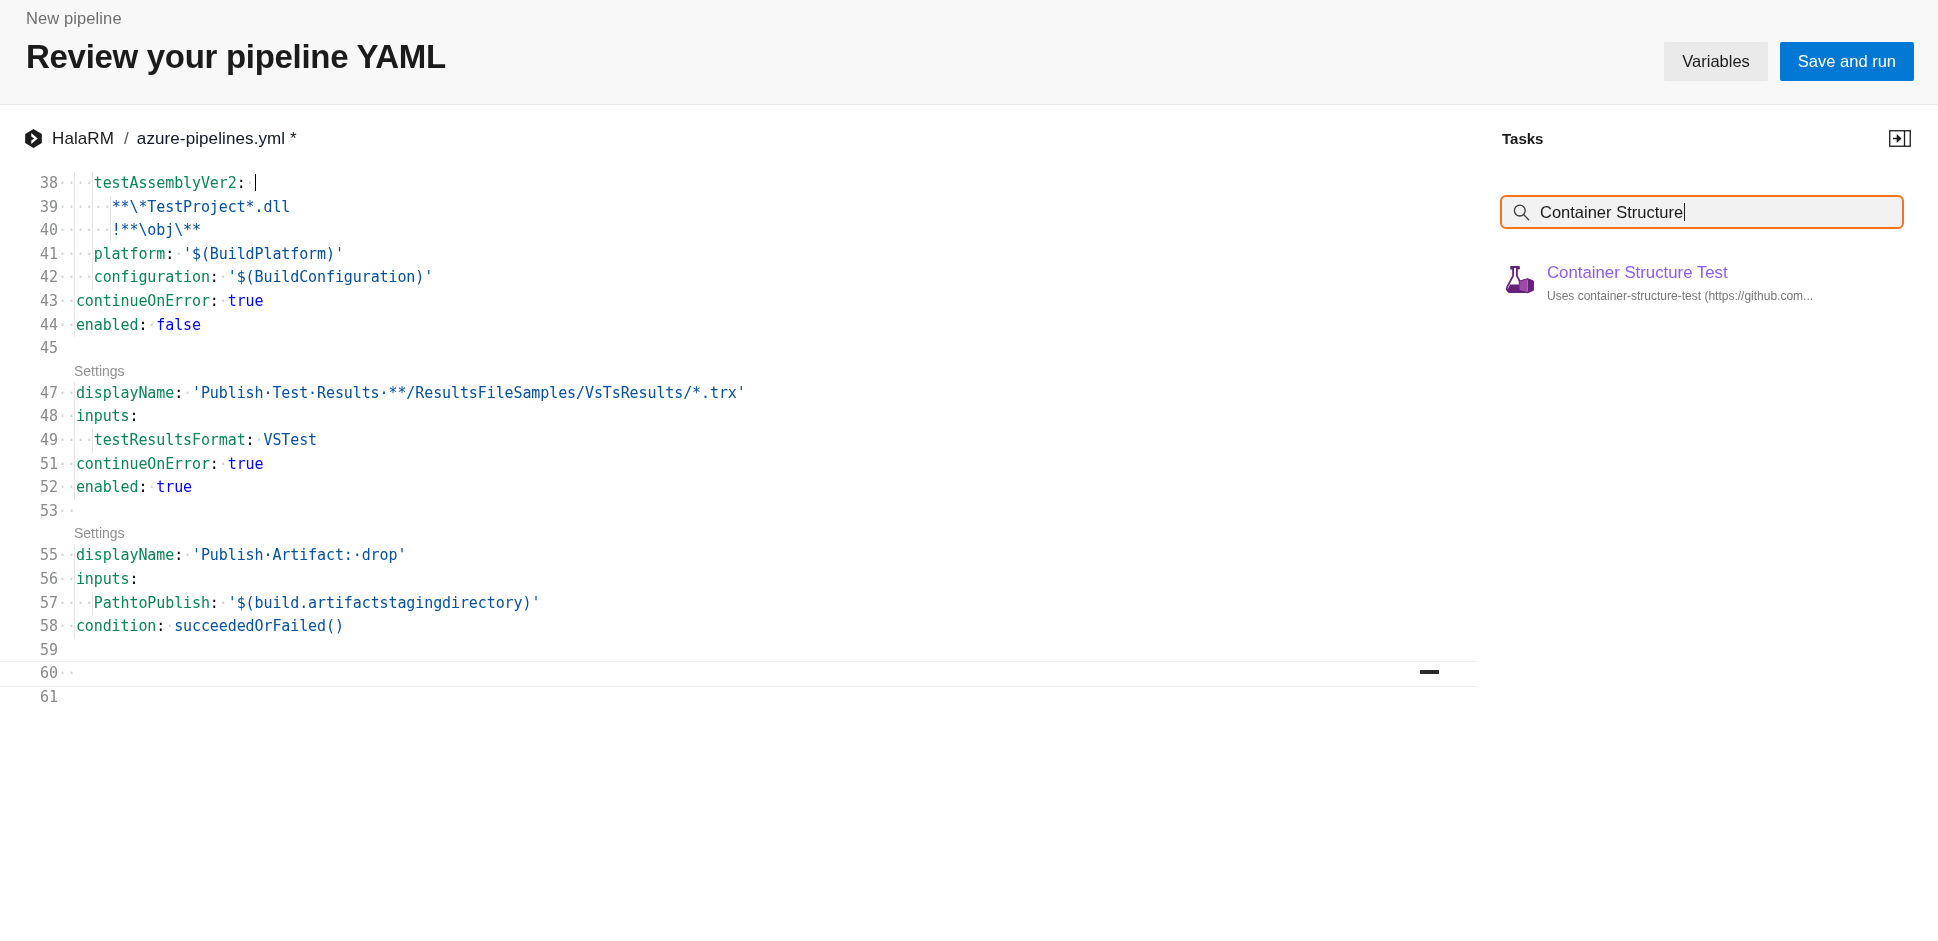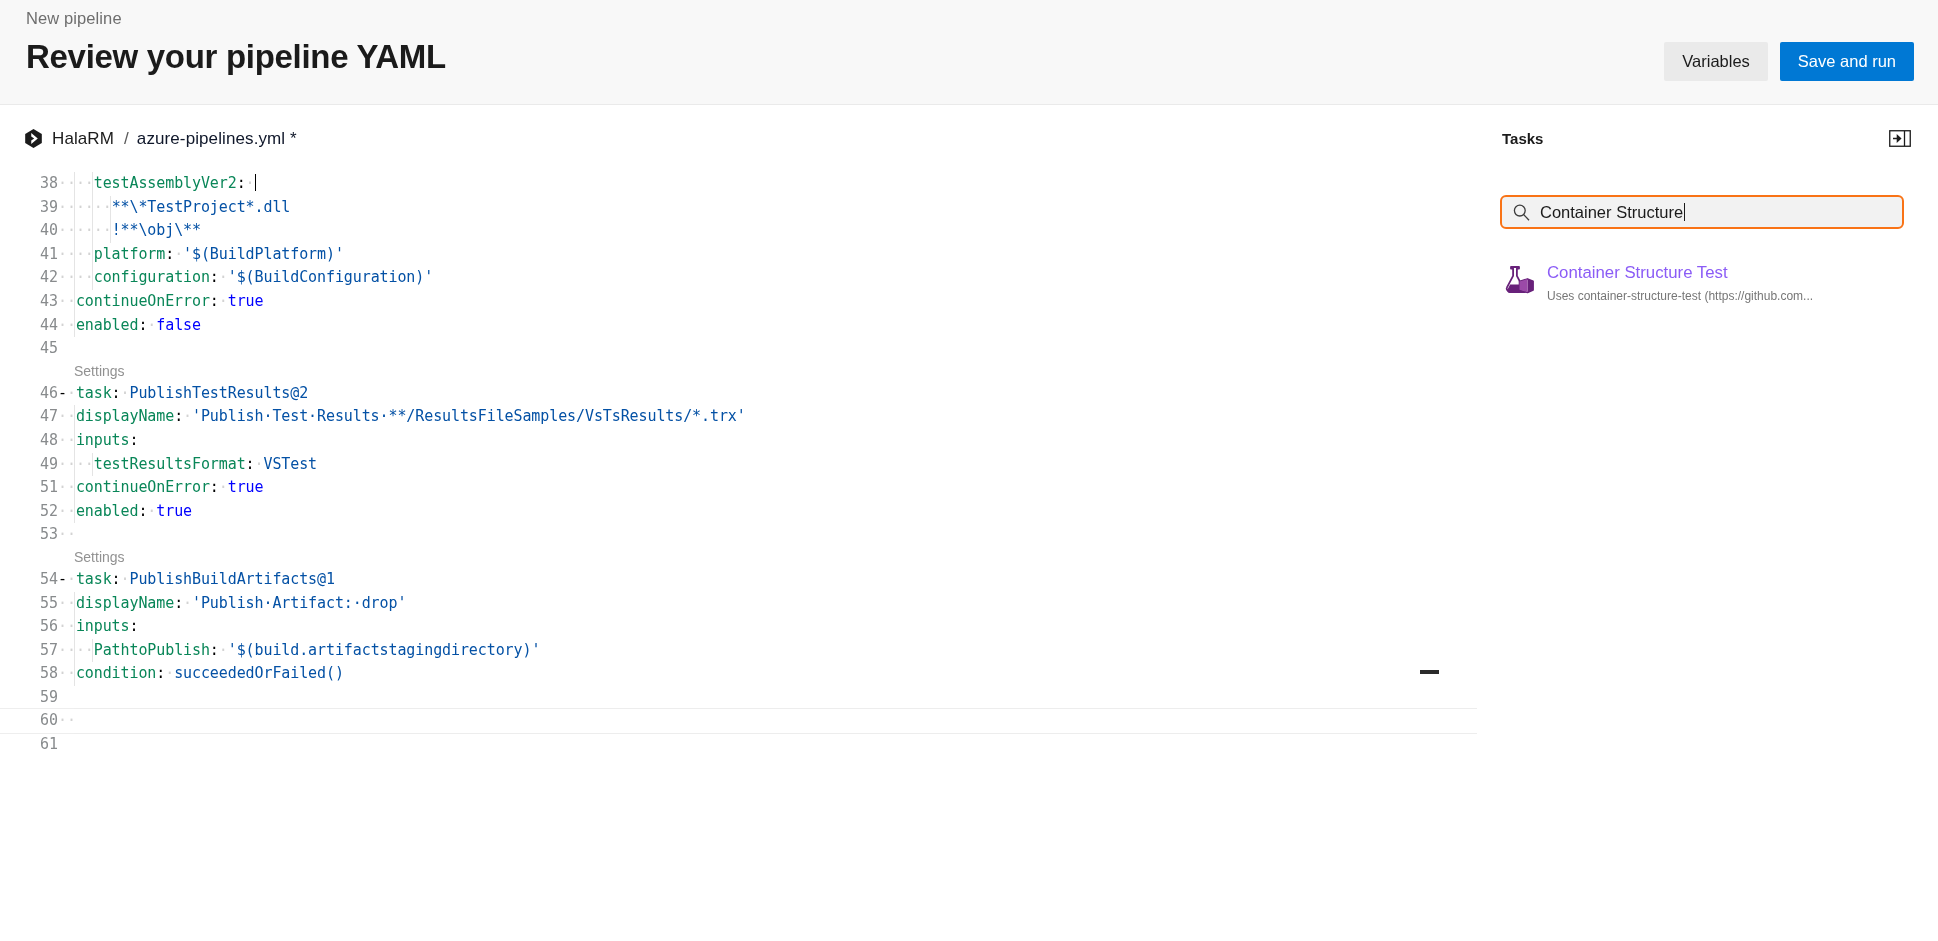--- a/index.html
+++ b/index.html
@@ -221,31 +221,29 @@
             <div class="row"><div class="ln">39</div><div class="guide" style="left: 74px;"></div><div class="guide" style="left: 92px;"></div><div class="guide" style="left: 110px;"></div><div class="code"><span class="ws">··</span><span class="ws">··</span><span class="ws">··</span><span class="st">**\*TestProject*.dll</span></div></div>
             <div class="row"><div class="ln">40</div><div class="guide" style="left: 74px;"></div><div class="guide" style="left: 92px;"></div><div class="guide" style="left: 110px;"></div><div class="code"><span class="ws">··</span><span class="ws">··</span><span class="ws">··</span><span class="st">!**\obj\**</span></div></div>
             <div class="row"><div class="ln">41</div><div class="guide" style="left: 74px;"></div><div class="guide" style="left: 92px;"></div><div class="code"><span class="ws">··</span><span class="ws">··</span><span class="k">platform</span><span class="pun">:</span><span class="ws">·</span><span class="st">'$(BuildPlatform)'</span></div></div>
             <div class="row"><div class="ln">42</div><div class="guide" style="left: 74px;"></div><div class="guide" style="left: 92px;"></div><div class="code"><span class="ws">··</span><span class="ws">··</span><span class="k">configuration</span><span class="pun">:</span><span class="ws">·</span><span class="st">'$(BuildConfiguration)'</span></div></div>
             <div class="row"><div class="ln">43</div><div class="guide" style="left: 74px;"></div><div class="code"><span class="ws">··</span><span class="k">continueOnError</span><span class="pun">:</span><span class="ws">·</span><span class="bl">true</span></div></div>
             <div class="row"><div class="ln">44</div><div class="guide" style="left: 74px;"></div><div class="code"><span class="ws">··</span><span class="k">enabled</span><span class="pun">:</span><span class="ws">·</span><span class="bl">false</span></div></div>
             <div class="row"><div class="ln">45</div><div class="code"></div></div>
             <div class="codelens">
               <span>Settings</span>
             </div>
-            <div class="row"><div class="ln">46</div><div class="code"><span class="pun">-</span><span class="ws">·</span><span class="k">task</span><span class="pun">:</span><span class="ws">·</span><span class="kt">PublishTestResults@2</span></div></div>
             <div class="row"><div class="ln">47</div><div class="guide" style="left: 74px;"></div><div class="code"><span class="ws">··</span><span class="k">displayName</span><span class="pun">:</span><span class="ws">·</span><span class="st">'Publish·Test·Results·**/ResultsFileSamples/VsTsResults/*.trx'</span></div></div>
             <div class="row"><div class="ln">48</div><div class="guide" style="left: 74px;"></div><div class="code"><span class="ws">··</span><span class="k">inputs</span><span class="pun">:</span></div></div>
             <div class="row"><div class="ln">49</div><div class="guide" style="left: 74px;"></div><div class="guide" style="left: 92px;"></div><div class="code"><span class="ws">··</span><span class="ws">··</span><span class="k">testResultsFormat</span><span class="pun">:</span><span class="ws">·</span><span class="kt">VSTest</span></div></div>
             <div class="row"><div class="ln">51</div><div class="guide" style="left: 74px;"></div><div class="code"><span class="ws">··</span><span class="k">continueOnError</span><span class="pun">:</span><span class="ws">·</span><span class="bl">true</span></div></div>
             <div class="row"><div class="ln">52</div><div class="guide" style="left: 74px;"></div><div class="code"><span class="ws">··</span><span class="k">enabled</span><span class="pun">:</span><span class="ws">·</span><span class="bl">true</span></div></div>
             <div class="row"><div class="ln">53</div><div class="code"><span class="ws">··</span></div></div>
             <div class="codelens">
               <span>Settings</span>
             </div>
-            <div class="row"><div class="ln">54</div><div class="code"><span class="pun">-</span><span class="ws">·</span><span class="k">task</span><span class="pun">:</span><span class="ws">·</span><span class="kt">PublishBuildArtifacts@1</span></div></div>
             <div class="row"><div class="ln">55</div><div class="guide" style="left: 74px;"></div><div class="code"><span class="ws">··</span><span class="k">displayName</span><span class="pun">:</span><span class="ws">·</span><span class="st">'Publish·Artifact:·drop'</span></div></div>
             <div class="row"><div class="ln">56</div><div class="guide" style="left: 74px;"></div><div class="code"><span class="ws">··</span><span class="k">inputs</span><span class="pun">:</span></div></div>
             <div class="row"><div class="ln">57</div><div class="guide" style="left: 74px;"></div><div class="guide" style="left: 92px;"></div><div class="code"><span class="ws">··</span><span class="ws">··</span><span class="k">PathtoPublish</span><span class="pun">:</span><span class="ws">·</span><span class="st">'$(build.artifactstagingdirectory)'</span></div></div>
             <div class="row"><div class="ln">58</div><div class="guide" style="left: 74px;"></div><div class="code"><span class="ws">··</span><span class="k">condition</span><span class="pun">:</span><span class="ws">·</span><span class="kt">succeededOrFailed()</span></div></div>
             <div class="row"><div class="ln">59</div><div class="code"></div></div>
             <div class="row row-active"><div class="ln">60</div><div class="code"><span class="ws">··</span></div></div>
             <div class="row"><div class="ln">61</div><div class="code"></div></div>
           </div>
         <div class="minimap-mark"></div>
       </div>

